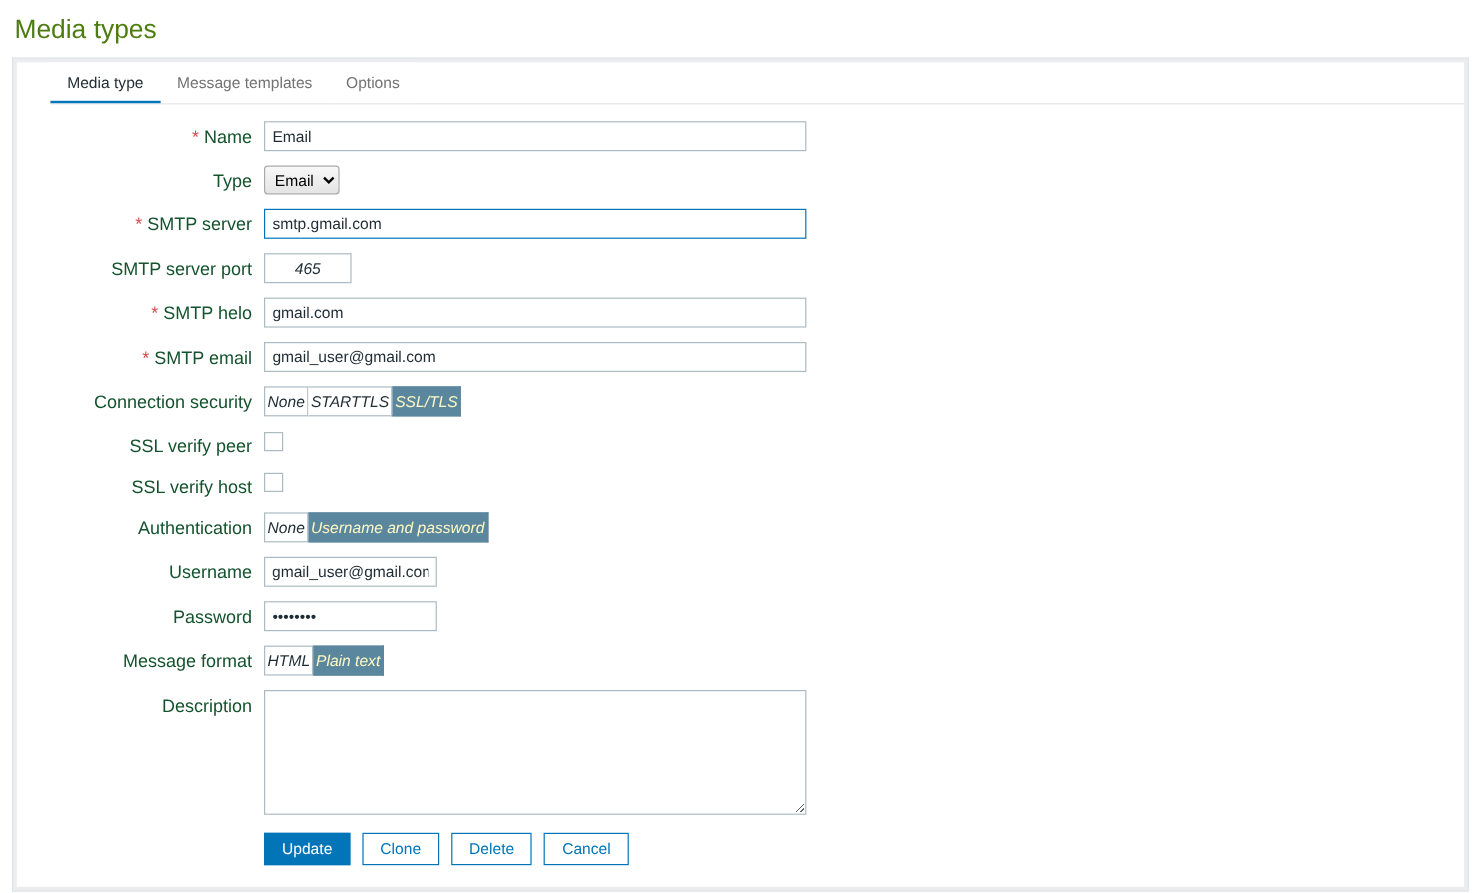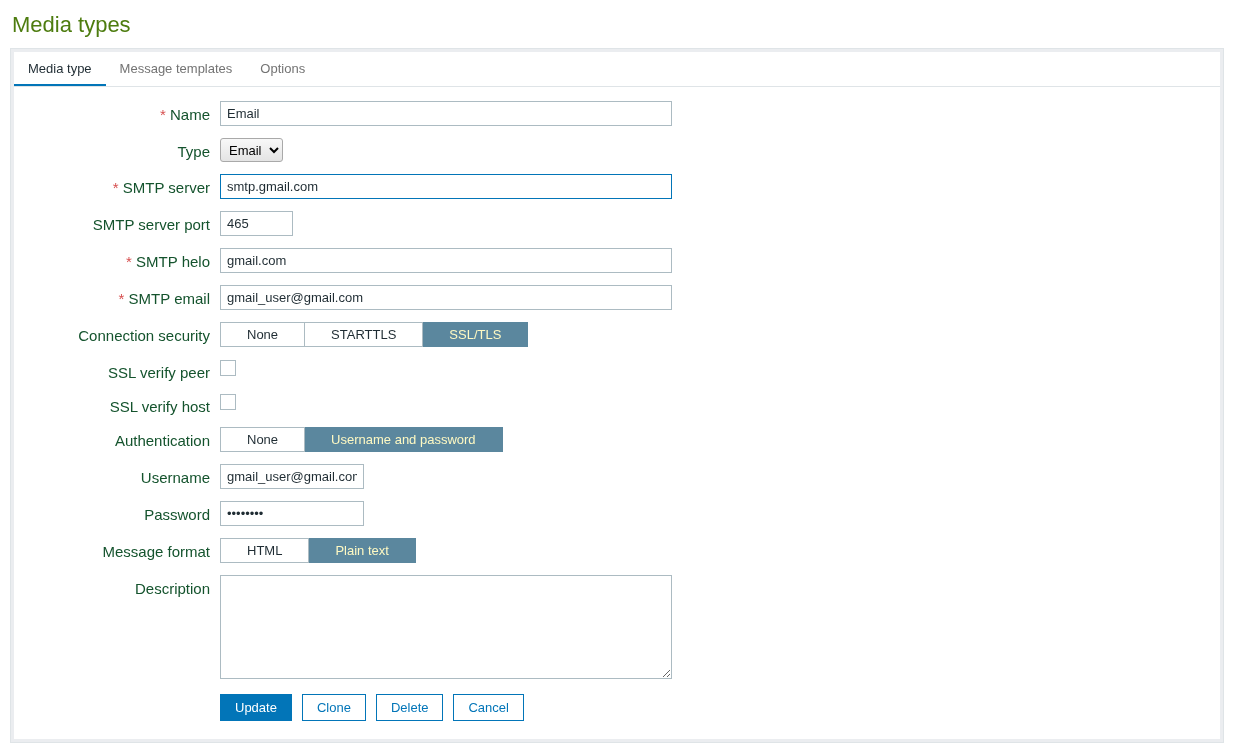--- a/index.html
+++ b/index.html
@@ -20,20 +20,21 @@
       border: 1px solid #dfe4e7;
       background: #ebedf0;
       padding: 3px;
     }
     .panel-inner {
       background: #fff;
     }
     .tabs {
       display: flex;
       border-bottom: 1px solid #dfe4e7;
+      margin-left: 28px;
     }
     .tab {
       padding: 9px 14px 8px 14px;
       font-size: 13px;
       color: #737373;
       cursor: pointer;
       border-bottom: 2px solid transparent;
       background: #fff;
       text-decoration: none;
     }
@@ -68,46 +69,47 @@
       padding: 4px 6px;
       font-size: 13px;
       font-family: inherit;
       color: #1f2c33;
       background: #fff;
     }
     input.focused {
       border-color: #0275b8;
     }
     .w-wide { width: 452px; }
-    .w-port { width: 73px; text-align: left; }
+    .w-port { width: 73px; text-align: center; font-style: italic; }
     .w-short { width: 144px; }
     textarea.desc {
       width: 452px;
       height: 104px;
       resize: both;
     }
     select.type-select {
       height: 24px;
       font-size: 13px;
       padding: 2px 4px;
       border: 1px solid #a9a9a9;
       background: linear-gradient(#f8f8f8, #e4e4e4);
       border-radius: 3px;
     }
     .seggroup {
       display: inline-flex;
     }
     .seg {
       border: 1px solid #acbbc2;
-      padding: 5px 26px;
+      padding: 5px 2px;
       font-size: 13px;
       background: #fff;
       color: #1f2c33;
       cursor: pointer;
       line-height: 1;
+      font-style: italic;
     }
     .seg + .seg { border-left: none; }
     .seg.active {
       background: #5b879e;
       color: #fef9c3;
       border-color: #5b879e;
     }
     .checkbox {
       width: 16px;
       height: 16px;

